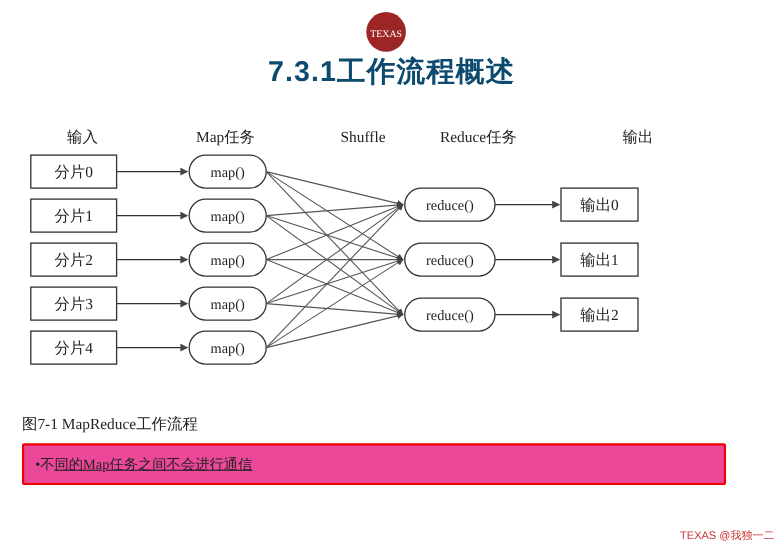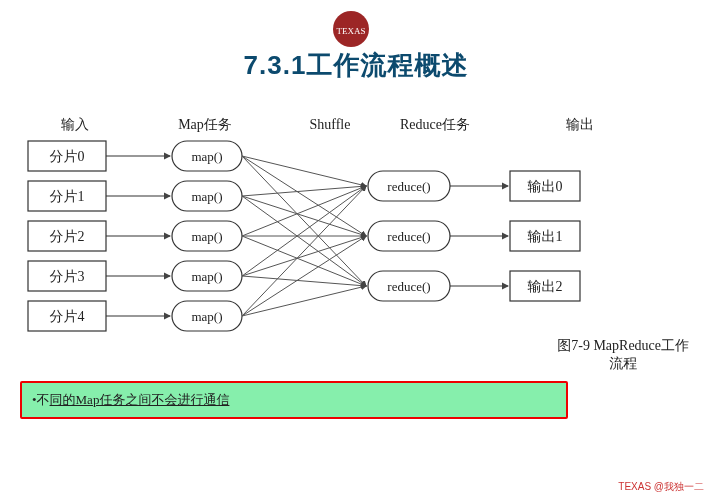--- a/index.html
+++ b/index.html
@@ -37,22 +37,22 @@
     .title {
       font-size: 26px;
       font-weight: bold;
       color: #0c4a6e;
       font-family: "SimHei", "黑体", sans-serif;
       letter-spacing: 1px;
     }
 
     .diagram-area {
       display: flex;
-      flex-direction: row;
-      align-items: flex-end;
+      flex-direction: column;
+      align-items: flex-start;
       margin-top: 4px;
     }
 
     .diagram-container {
       position: relative;
       width: 620px;
       height: 280px;
     }
 
     
@@ -69,22 +69,22 @@
       color: #222;
       text-align: center;
       margin-top: 4px;
     }
 
     .notes-box {
       border: 2px solid #e00;
       border-radius: 2px;
       padding: 6px 10px;
       margin-top: 8px;
-      width: 548px;
-      background: #86efac;
+      width: 640px;
+      background: #ec4899;
     }
 
     .note-item {
       font-size: 13px;
       color: #222;
       line-height: 1.7;
     }
 
     .note-item .highlight {
       text-decoration: underline;
@@ -205,21 +205,21 @@
 
         <defs>
           <marker id="arrow" markerWidth="6" markerHeight="6" refX="5" refY="3" orient="auto">
             <path d="M0,0 L0,6 L6,3 z" fill="#444"></path>
           </marker>
         </defs>
 
       </svg>
     </div>
 
-    <div class="diagram-caption">图7-9 MapReduce工作流程</div>
+    <div class="diagram-caption">图7-1 MapReduce工作流程</div>
   </div>
 
   <div class="notes-box">
     <div class="note-item">
       •不<span class="highlight">同的Map任务之间不会进行通信</span>
     </div>
   </div>
 
   <div class="csdn-watermark">TEXAS @我独一二</div>
 </div>

